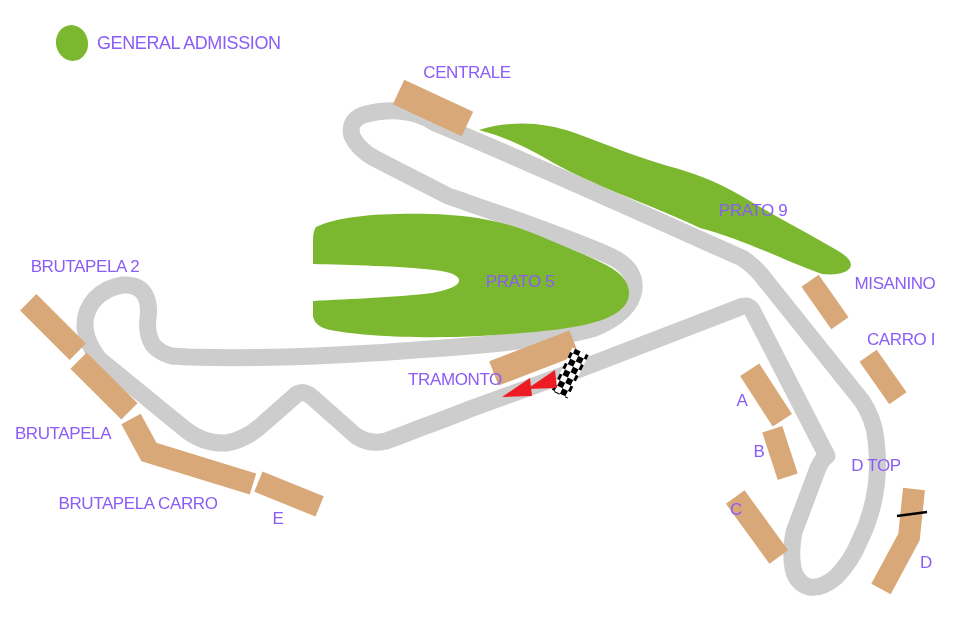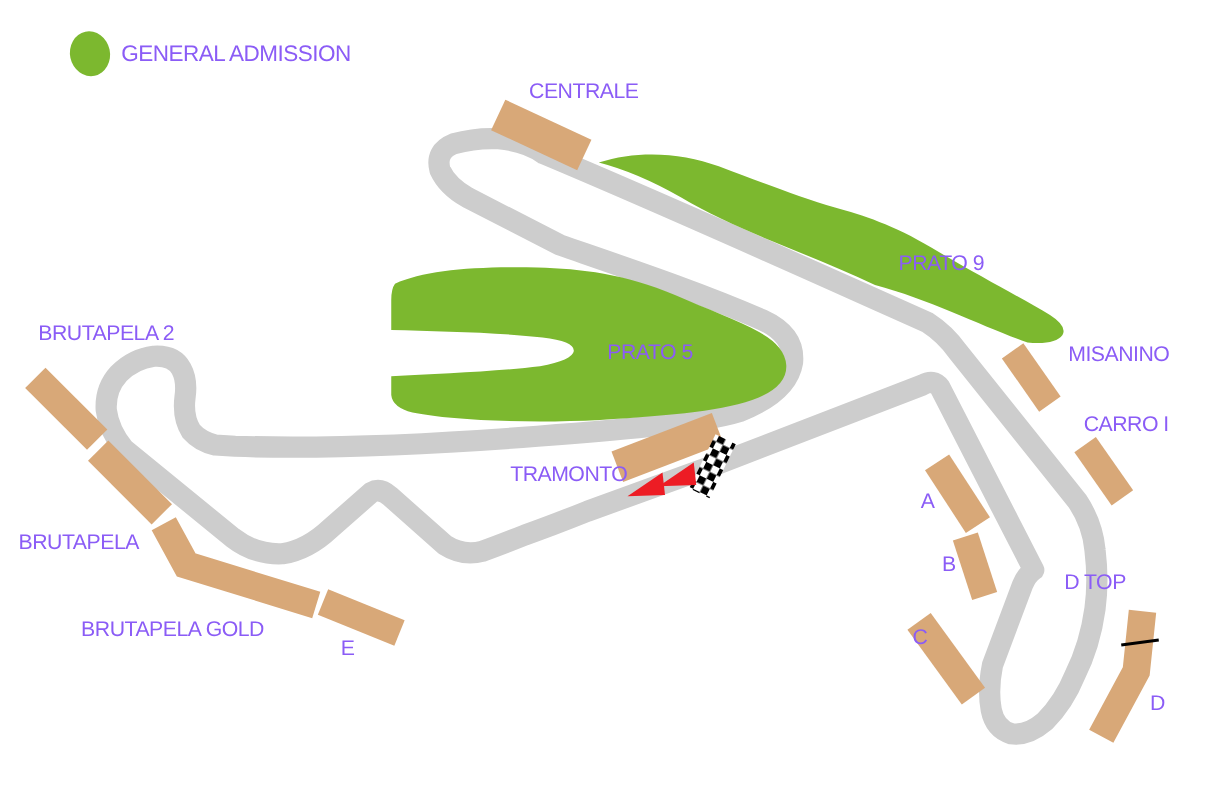--- a/index.html
+++ b/index.html
@@ -121,21 +121,21 @@
     <polygon points="527,389 555,370 557,388" fill="#ed1c24"></polygon>
   </svg>
 
   <div class="lbl big left-align" style="left:97px;top:43px">GENERAL ADMISSION</div>
 
   <div class="lbl" style="left:467px;top:73px">CENTRALE</div>
   <div class="lbl" style="left:753px;top:211px">PRATO 9</div>
   <div class="lbl" style="left:520px;top:282px">PRATO 5</div>
   <div class="lbl" style="left:85px;top:267px">BRUTAPELA 2</div>
   <div class="lbl" style="left:63px;top:434px">BRUTAPELA</div>
-  <div class="lbl" style="left:138px;top:504px">BRUTAPELA GOLD</div>
+  <div class="lbl" style="left:138px;top:504px">BRUTAPELA CARRO</div>
   <div class="lbl" style="left:278px;top:519px">E</div>
   <div class="lbl" style="left:455px;top:380px">TRAMONTO</div>
   <div class="lbl" style="left:895px;top:284px">MISANINO</div>
   <div class="lbl" style="left:901px;top:340px">CARRO I</div>
   <div class="lbl" style="left:742px;top:401px">A</div>
   <div class="lbl" style="left:759px;top:452px">B</div>
   <div class="lbl" style="left:736px;top:510px">C</div>
   <div class="lbl" style="left:876px;top:466px">D TOP</div>
   <div class="lbl" style="left:926px;top:563px">D</div>
 </div>

